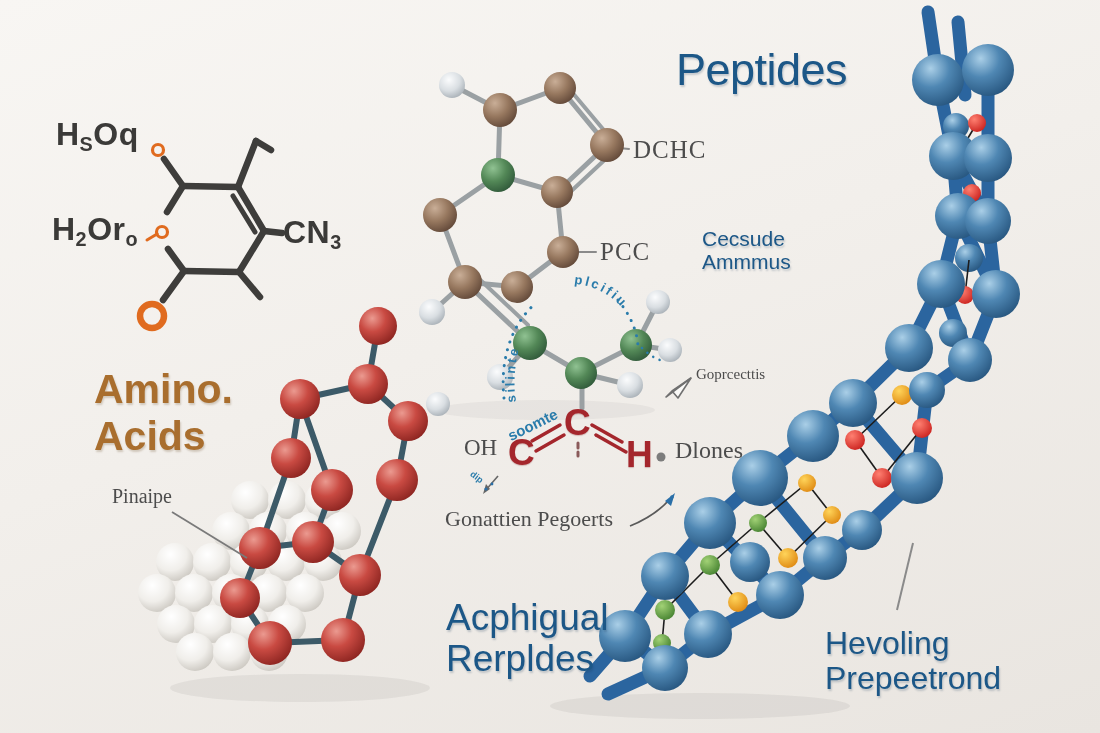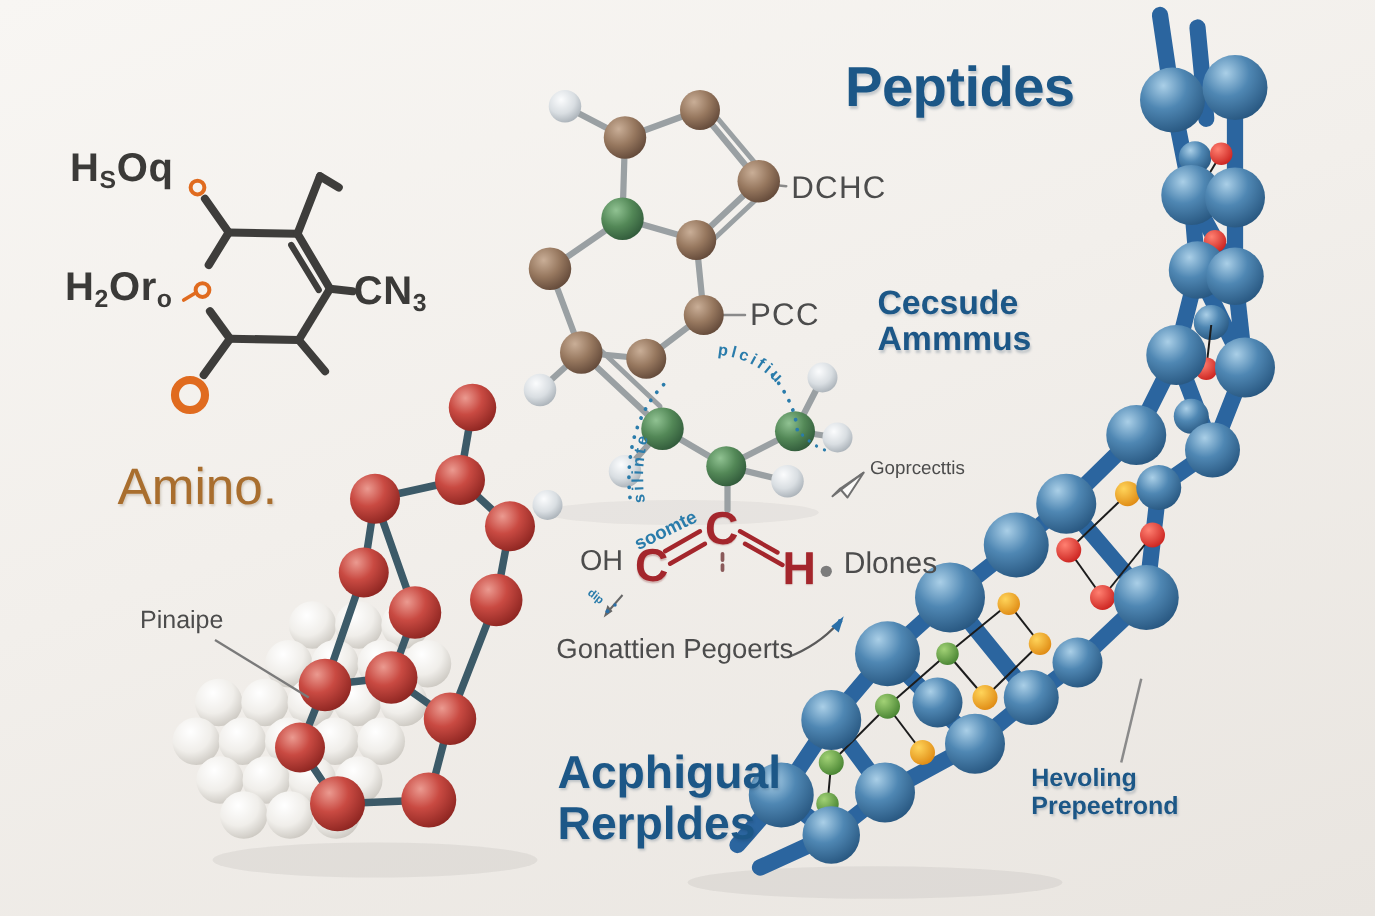--- a/index.html
+++ b/index.html
@@ -5,23 +5,23 @@
   html,body{margin:0;padding:0;}
   .canvas{
     position:relative;width:1100px;height:733px;overflow:hidden;
     background:linear-gradient(160deg,#f8f6f3 0%,#f2efeb 45%,#e9e5e0 100%);
     font-family:"Liberation Sans",sans-serif;
   }
   .canvas svg{position:absolute;left:0;top:0;}
   .lbl{position:absolute;white-space:nowrap;}
   .chem{font-size:32px;font-weight:600;color:#3b3a38;letter-spacing:.5px;}
   .chem sub{font-size:.62em;vertical-align:-.28em;font-weight:600;}
-  .title-blue{color:#1c5787;font-weight:700;text-shadow:1px 2px 2px rgba(25,55,85,.22);}
-  .title-bronze{color:#a96e2e;font-weight:400;text-shadow:1px 2px 2px rgba(90,60,20,.22);}
-  .gray{color:#4c4c4c;font-weight:400;}
+  .title-blue{color:#1c5787;font-weight:400;text-shadow:1px 2px 2px rgba(25,55,85,.22);}
+  .title-bronze{color:#a96e2e;font-weight:700;text-shadow:1px 2px 2px rgba(90,60,20,.22);}
+  .gray{color:#4c4c4c;font-weight:400;font-family:Liberation Serif, serif;}
   .red-atom{color:#a4262c;font-weight:800;text-shadow:0 1px 1px rgba(120,20,20,.25);}
   .script-blue{color:#2a7cab;font-weight:700;}
   svg text{font-family:"Liberation Sans",sans-serif;}
 </style>
 </head>
 <body>
 
 <div class="canvas">
 
 <svg width="1100" height="733" viewBox="0 0 1100 733">
@@ -357,30 +357,31 @@
   </g>
 </svg>
 
   <div class="lbl chem" style="left:56px;top:116px"><span>H</span><sub>S</sub><span>Oq</span></div>
   <div class="lbl chem" style="left:52px;top:211px"><span>H</span><sub>2</sub><span>Or</span><sub>o</sub></div>
   <div class="lbl chem" style="left:283px;top:214px"><span>CN</span><sub>3</sub></div>
 
   <div class="lbl title-blue" style="left:676px;top:44px;font-size:45px;letter-spacing:-0.5px">Peptides</div>
   <div class="lbl title-bronze" style="left:94px;top:366px;font-size:41px;line-height:1.15">
       <div>Amino.</div>
+      <div>Acids</div>
     </div>
-  <div class="lbl title-blue" style="left:702px;top:228px;font-size:27px;line-height:1.08">
+  <div class="lbl title-blue" style="left:702px;top:228px;font-size:21px;line-height:1.08">
       <div>Cecsude</div>
       <div>Ammmus</div>
     </div>
   <div class="lbl title-blue" style="left:446px;top:598px;font-size:37px;line-height:1.1">
       <div>Acphigual</div>
       <div>Rerpldes</div>
     </div>
-  <div class="lbl title-blue" style="left:825px;top:612px;font-size:20px;line-height:1.1">
+  <div class="lbl title-blue" style="left:825px;top:626px;font-size:32px;line-height:1.1">
       <div>Hevoling</div>
       <div>Prepeetrond</div>
     </div>
 
   <div class="lbl gray" style="left:633px;top:136px;font-size:25px;letter-spacing:1px">DCHC</div>
   <div class="lbl gray" style="left:600px;top:238px;font-size:25px;letter-spacing:1px">PCC</div>
   <div class="lbl gray" style="left:112px;top:485px;font-size:20px">Pinaipe</div>
   <div class="lbl gray" style="left:696px;top:366px;font-size:15px">Goprcecttis</div>
   <div class="lbl gray" style="left:445px;top:506px;font-size:22px">Gonattien Pegoerts</div>
   <div class="lbl gray" style="left:675px;top:437px;font-size:24px">Dlones</div>

